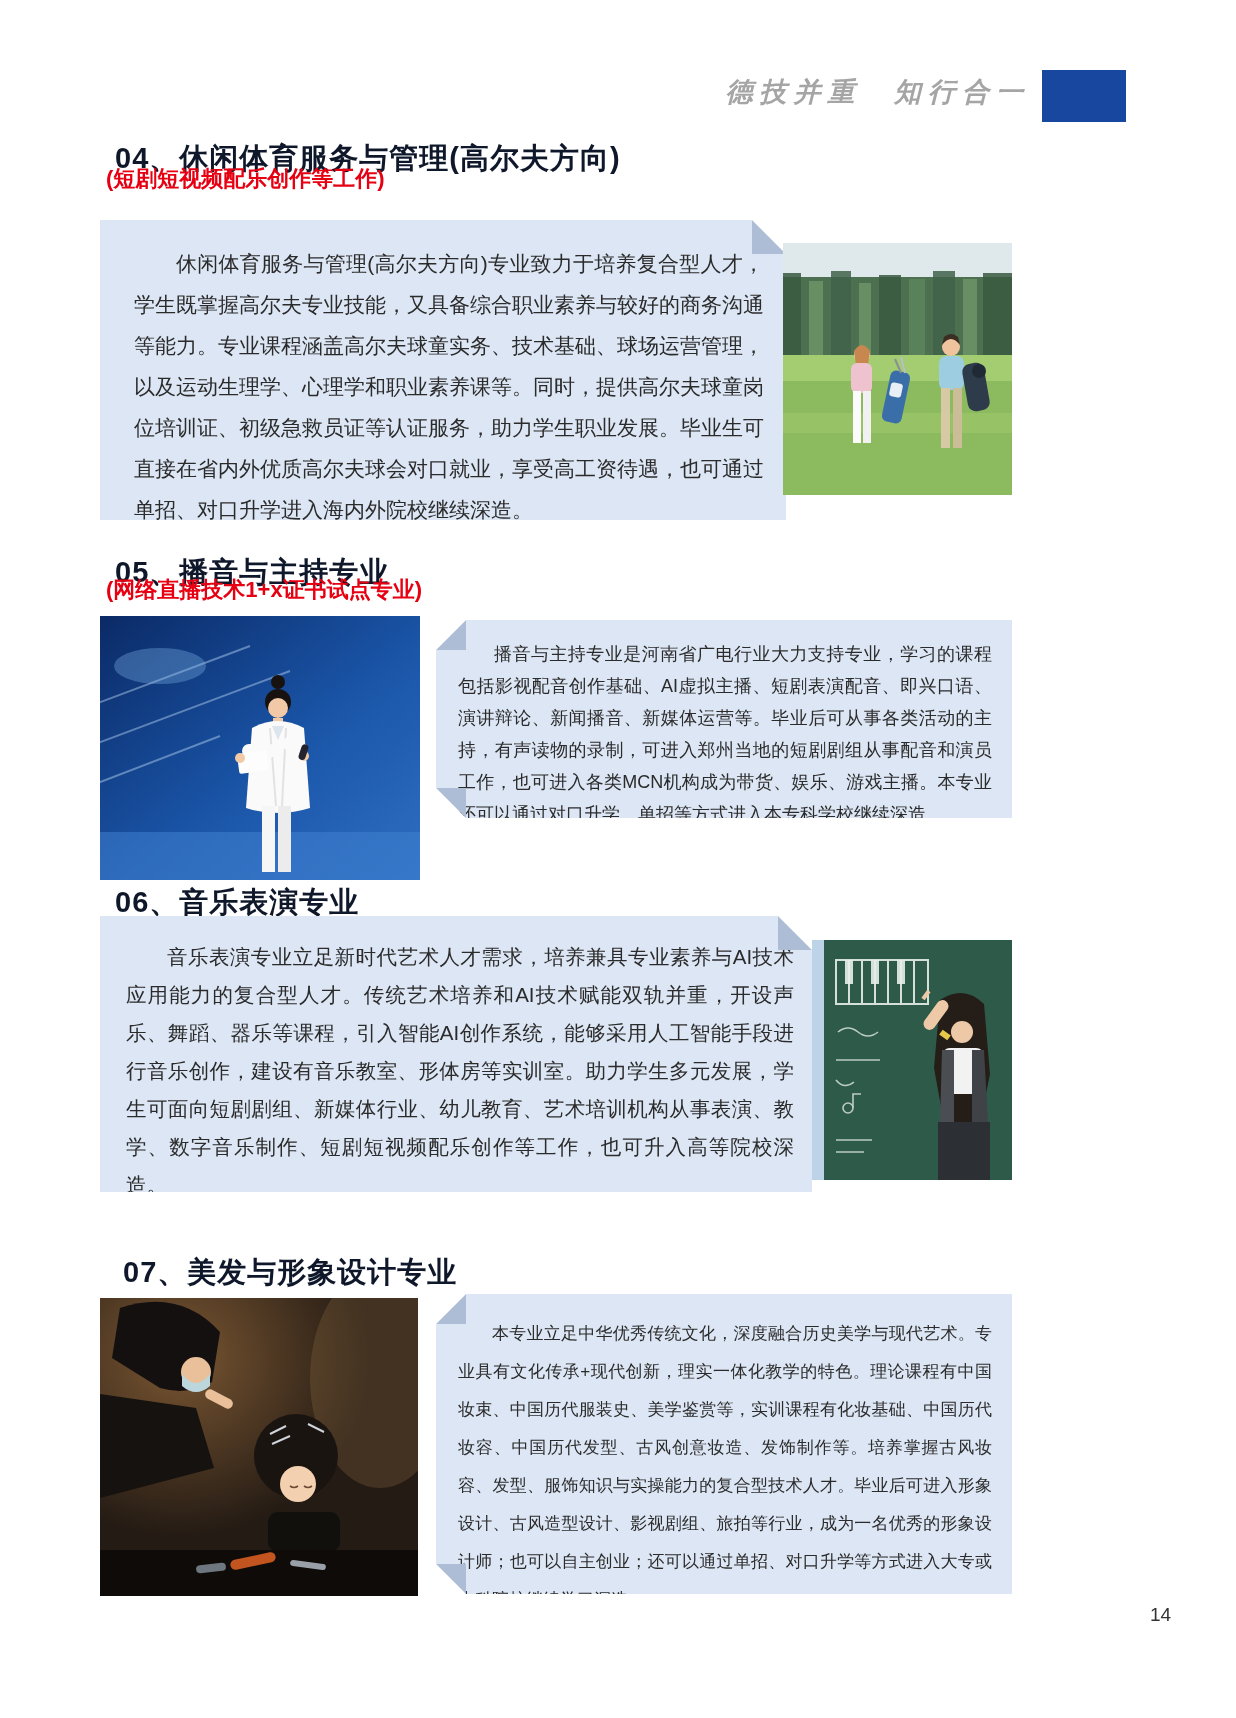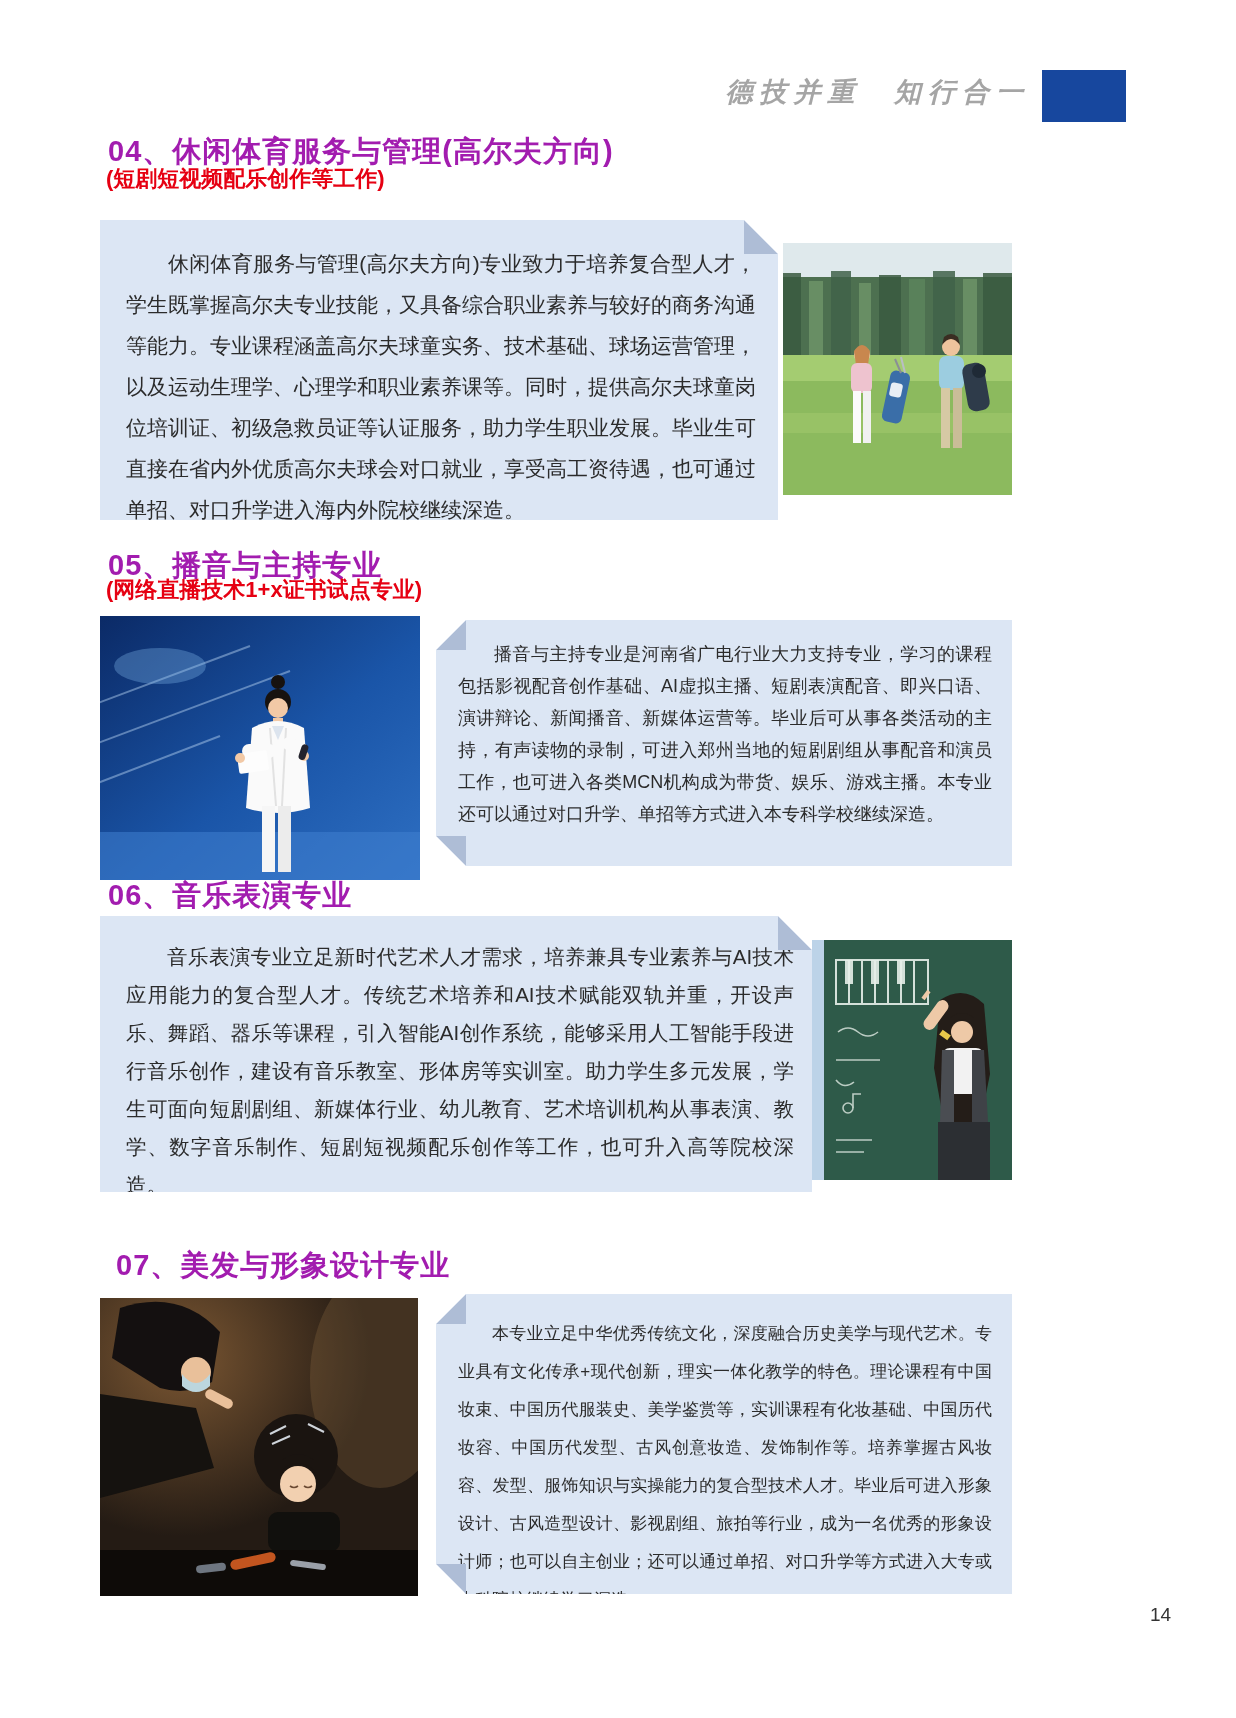--- a/index.html
+++ b/index.html
@@ -20,22 +20,22 @@
     letter-spacing:7px;word-spacing:16px;
     white-space:nowrap;
     text-align:center;
   }
   .corner-block{
     position:absolute;left:1042px;top:70px;
     width:84px;height:52px;background:#17479e;
   }
   
   .sec-title{
-    position:absolute;margin:6px;
-    font-size:29px;font-weight:bold;color:#a21caf;
+    position:absolute;margin:13px;
+    font-size:29px;font-weight:bold;color:#0f172a;
     letter-spacing:1px;white-space:nowrap;text-align:center;
   }
   .sec-sub{
     position:absolute;margin:0;
     font-size:22px;font-weight:bold;color:#e60012;
     white-space:nowrap;
   }
   .t04{left:102px;top:126px;}
   .s04{left:106px;top:164px;}
   .t05{left:102px;top:540px;}
@@ -45,23 +45,23 @@
   
   .box{
     position:absolute;background:#dce6f4;
     color:#2b2b2b;
   }
   .box p{
     margin:0;text-indent:2em;text-align:justify;
     color:#2b2b2b;
   }
   .box04{left:100px;top:220px;width:678px;height:300px;
-    clip-path:polygon(0 0,calc(100% - 34px) 0,100% 34px,100% 100%,0 100%);}
+    clip-path:polygon(0 0,calc(100% - 34px) 0,100% 34px,100% 100%,0 100%);padding-left:8px;}
   .box04 p{padding:23px 22px 0 26px;font-size:21px;line-height:41px;}
-  .box05{left:436px;top:620px;width:576px;height:246px;
+  .box05{left:436px;top:620px;width:576px;height:198px;
     clip-path:polygon(30px 0,100% 0,100% 100%,30px 100%,0 calc(100% - 30px),0 30px);}
   .box05 p{padding:18px 20px 0 22px;font-size:18px;line-height:32px;}
   .box06{left:100px;top:916px;width:712px;height:276px;
     clip-path:polygon(0 0,calc(100% - 34px) 0,100% 34px,100% 100%,0 100%);}
   .box06 p{padding:22px 18px 0 26px;font-size:20.5px;line-height:38px;}
   .box07{left:436px;top:1294px;width:576px;height:300px;
     clip-path:polygon(30px 0,100% 0,100% 100%,30px 100%,0 calc(100% - 30px),0 30px);}
   .box07 p{padding:21px 20px 0 22px;font-size:17px;line-height:38px;}
   
   .fold{position:absolute;background:#aebdd6;}

